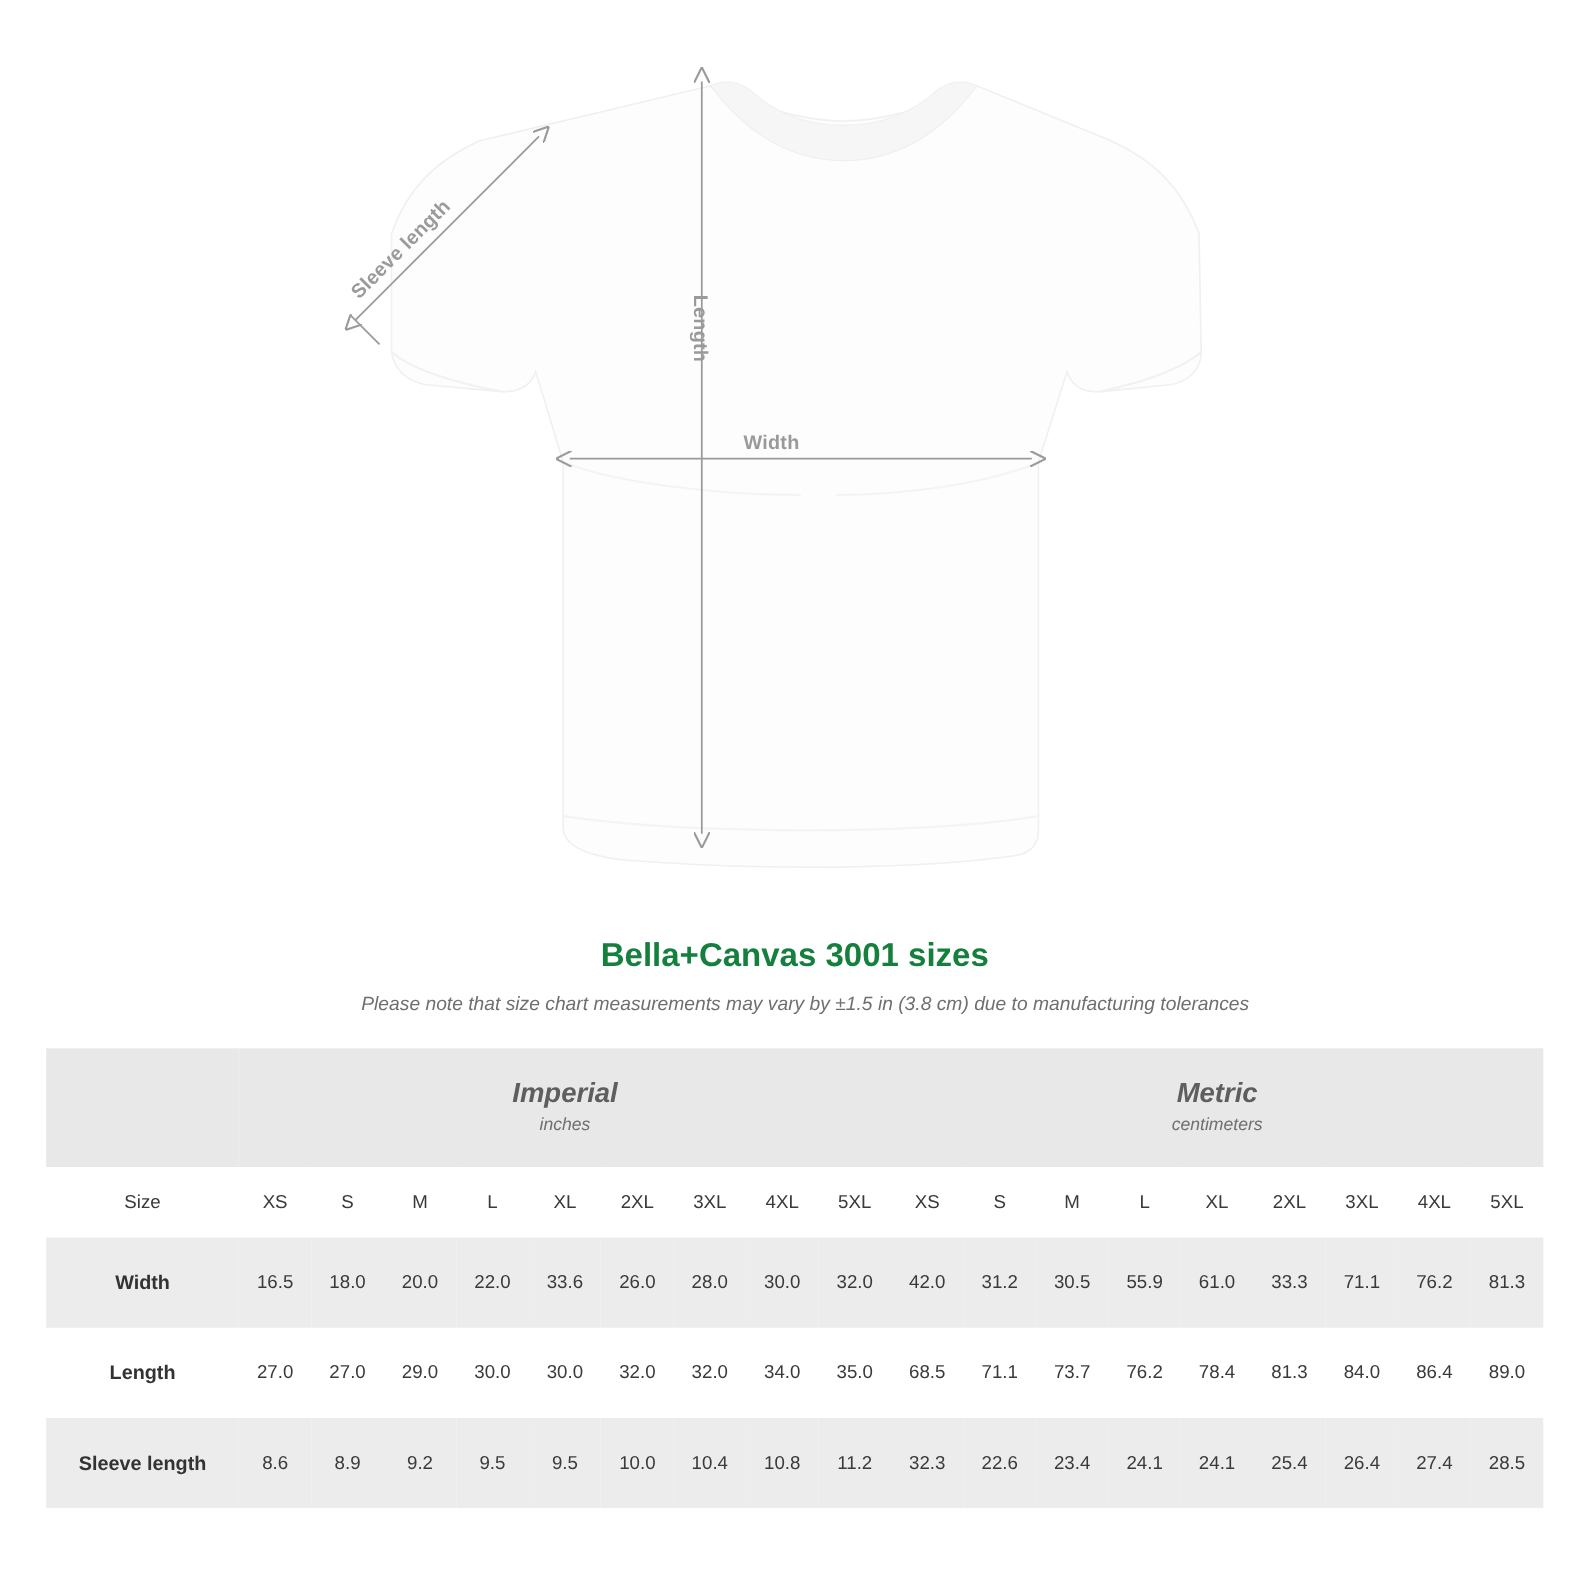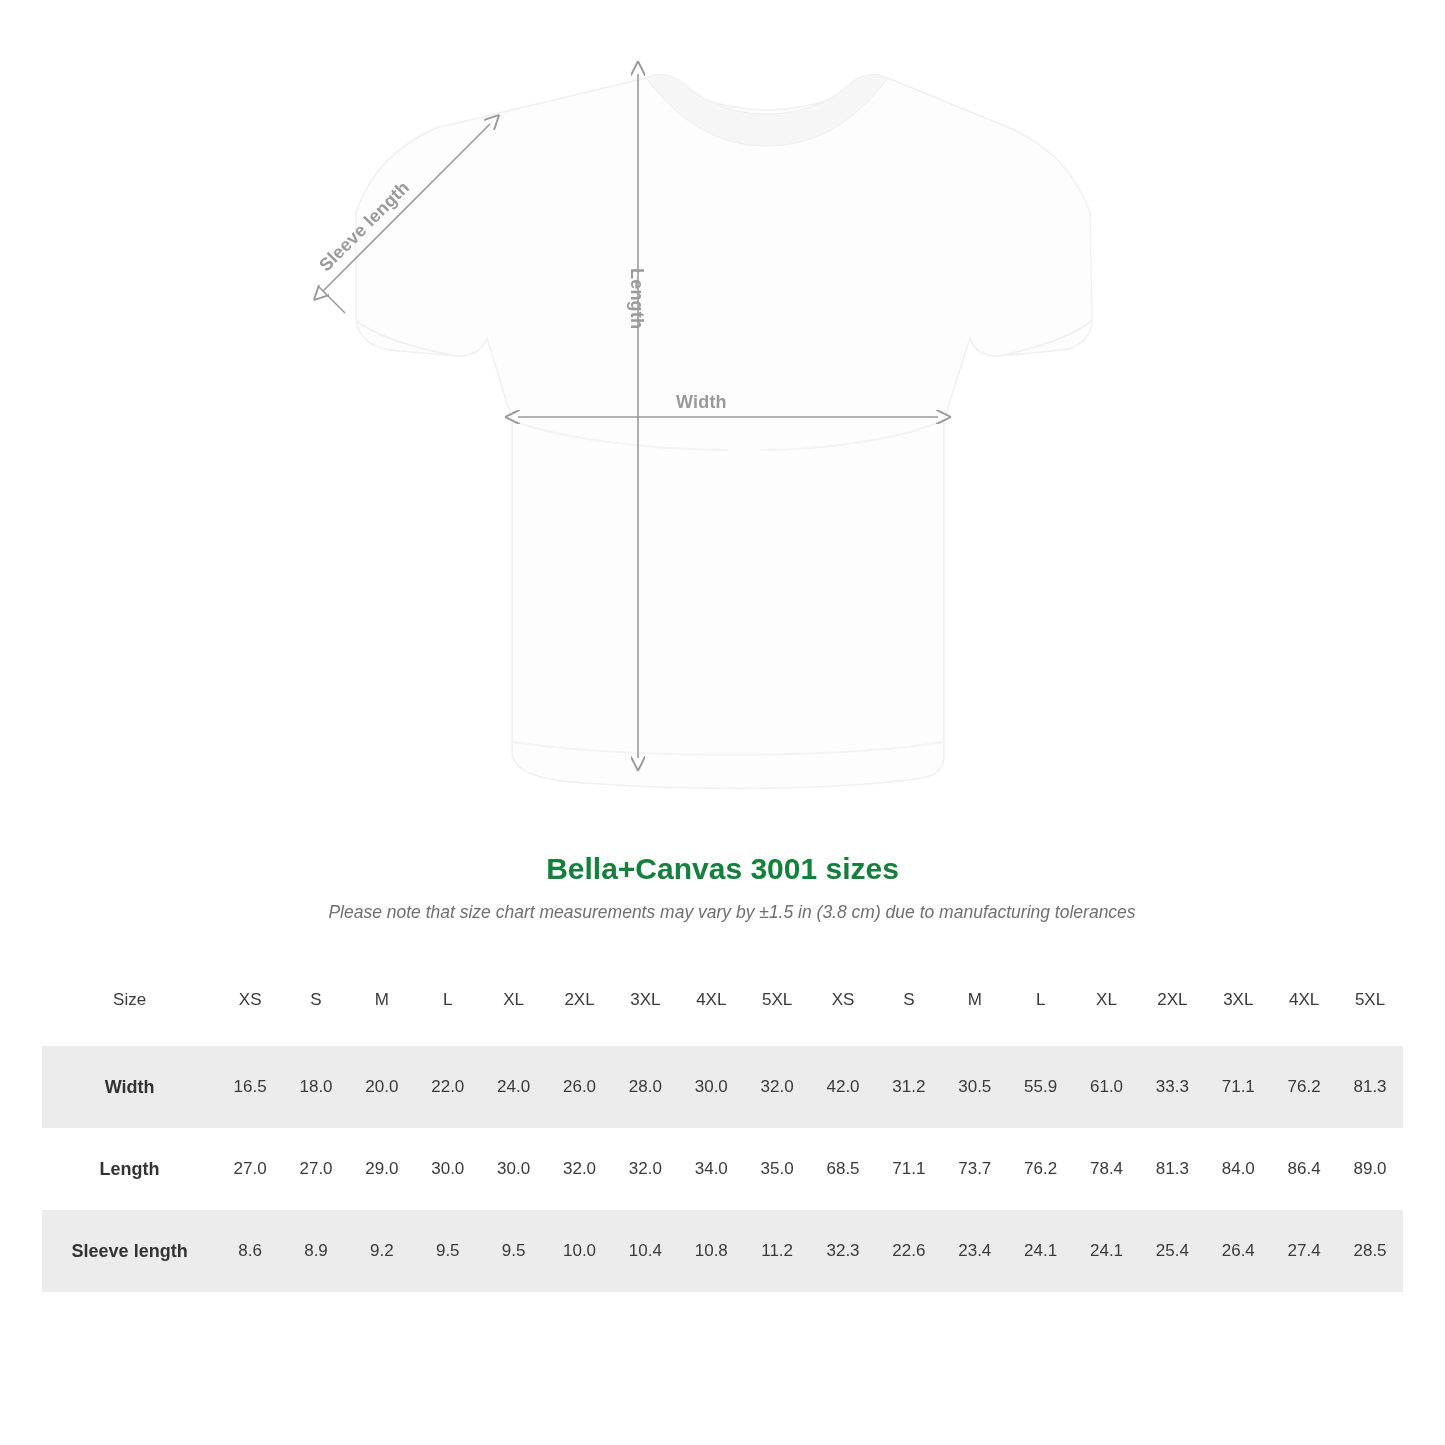--- a/index.html
+++ b/index.html
@@ -103,21 +103,21 @@
     color: #5e5e5e;
     line-height: 1.25;
   }
   .unit-sub {
     font-size: 16px;
     font-style: italic;
     color: #6f6f6f;
     line-height: 1.6;
   }
   .row-head {
-    height: 93px;
+    height: 64px;
     background: #ffffff;
   }
   .row-head td {
     font-weight: bold;
     font-size: 18px;
     color: #333333;
   }
   .data-row {
     height: 82px;
   }
@@ -220,20 +220,31 @@
           <col class="col-val">
           <col class="col-val">
           <col class="col-val">
           <col class="col-val">
         <col class="col-val">
           <col class="col-val">
           <col class="col-val">
           <col class="col-val">
       </colgroup>
       <tbody>
+        <tr class="unit-band">
+          <td></td>
+          <td colspan="9">
+            <div class="unit-name">Imperial</div>
+            <div class="unit-sub">inches</div>
+          </td>
+          <td colspan="9">
+            <div class="unit-name">Metric</div>
+            <div class="unit-sub">centimeters</div>
+          </td>
+        </tr>
 
         <tr class="row-head">
           <td>Size</td>
           <td>XS</td>
           <td>S</td>
           <td>M</td>
           <td>L</td>
           <td>XL</td>
           <td>2XL</td>
           <td>3XL</td>
@@ -249,21 +260,21 @@
           <td>4XL</td>
           <td>5XL</td>
         </tr>
 
         <tr class="data-row shaded">
           <td class="rowlabel">Width</td>
           <td>16.5</td>
           <td>18.0</td>
           <td>20.0</td>
           <td>22.0</td>
-          <td>24.0</td>
+          <td>33.6</td>
           <td>26.0</td>
           <td>28.0</td>
           <td>30.0</td>
           <td>32.0</td>
           <td>42.0</td>
           <td>31.2</td>
           <td>30.5</td>
           <td>55.9</td>
           <td>61.0</td>
           <td>33.3</td>

